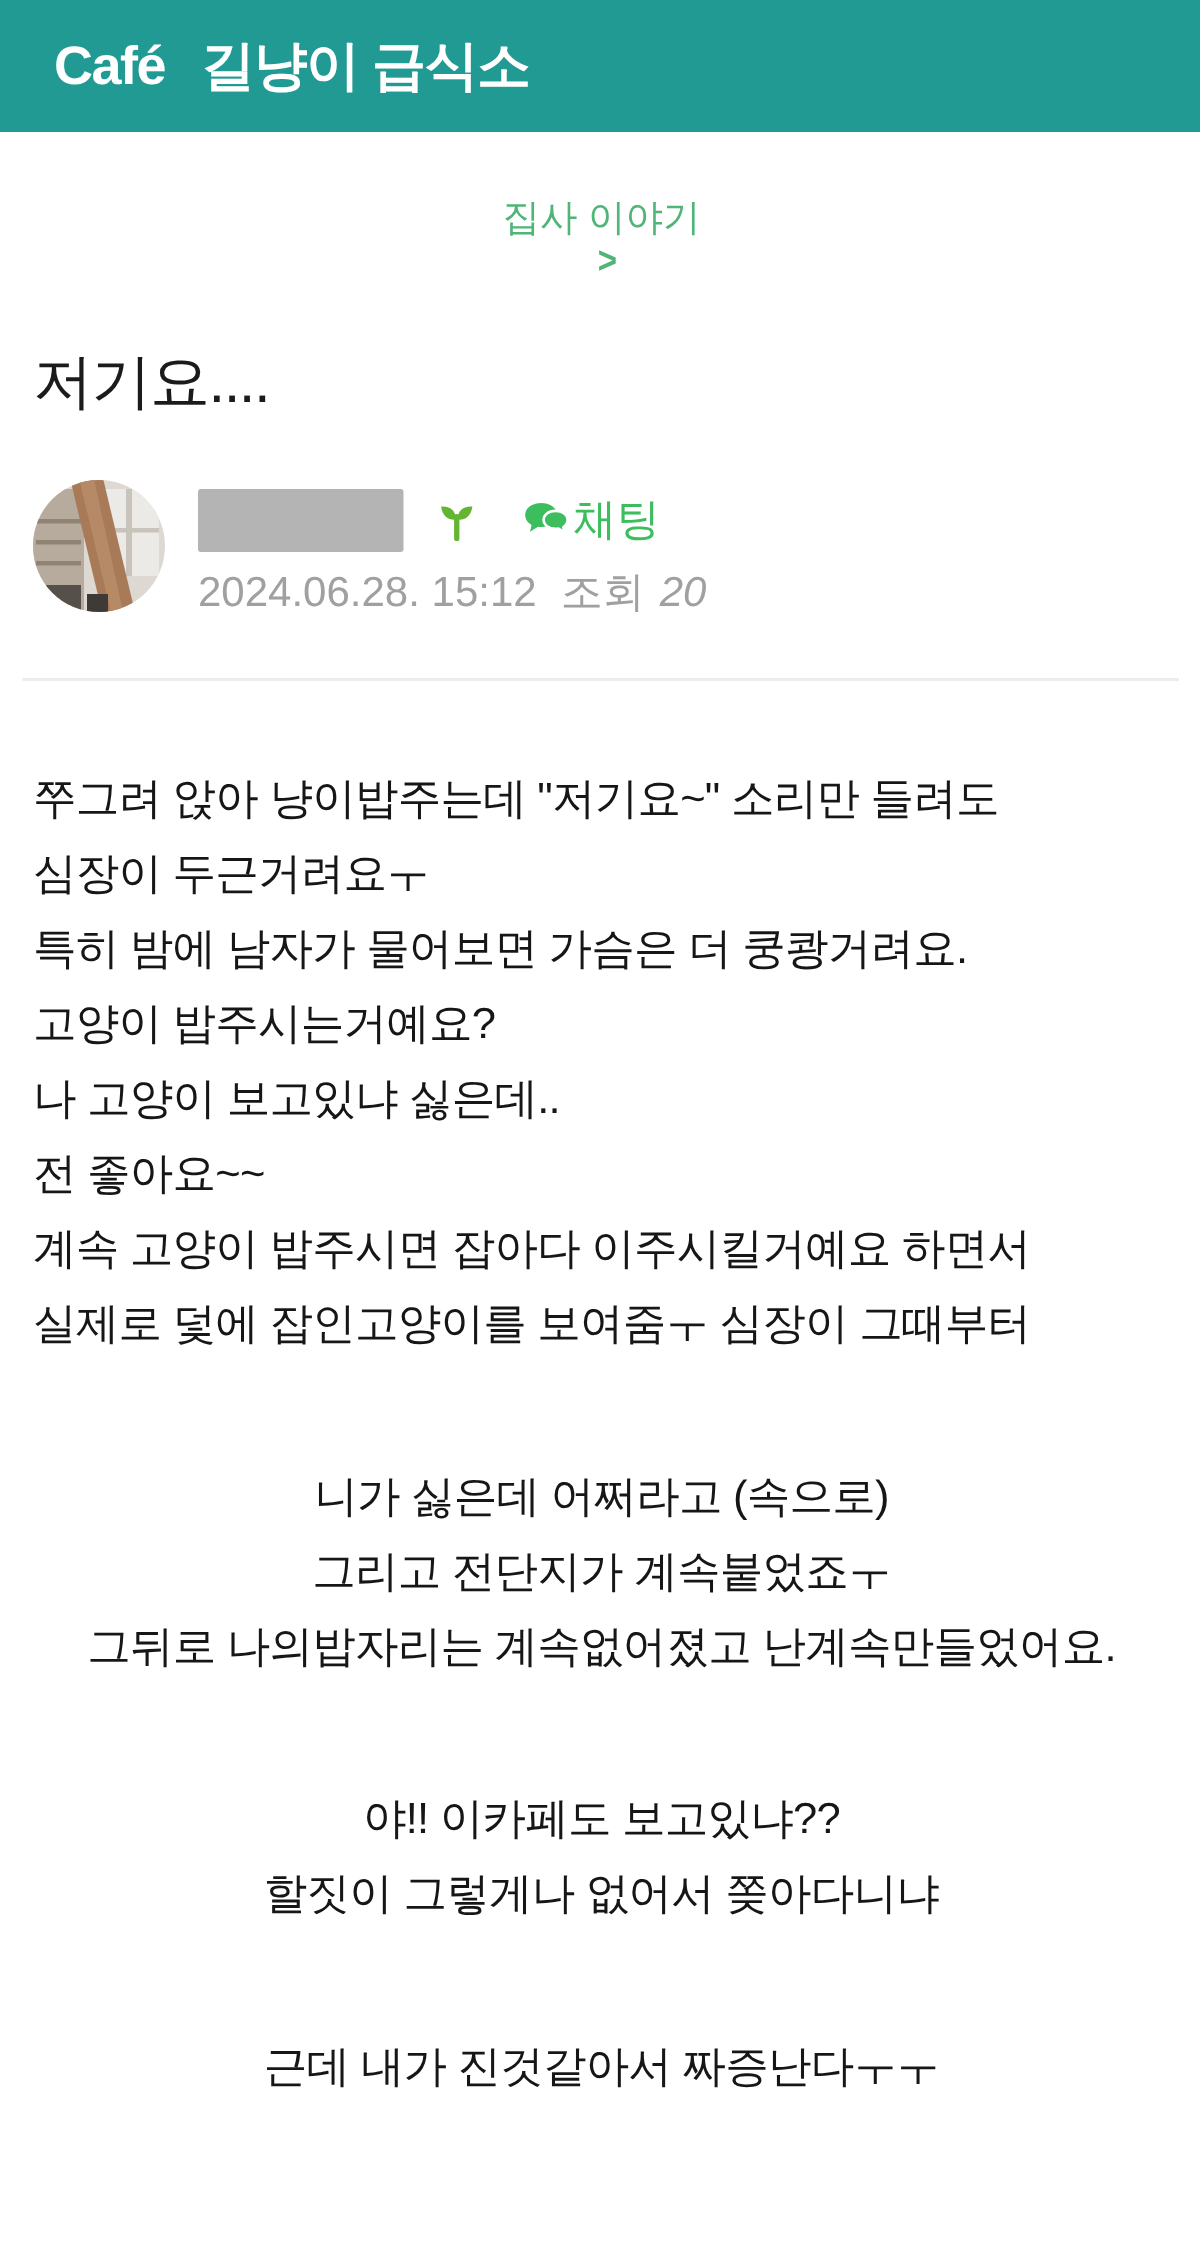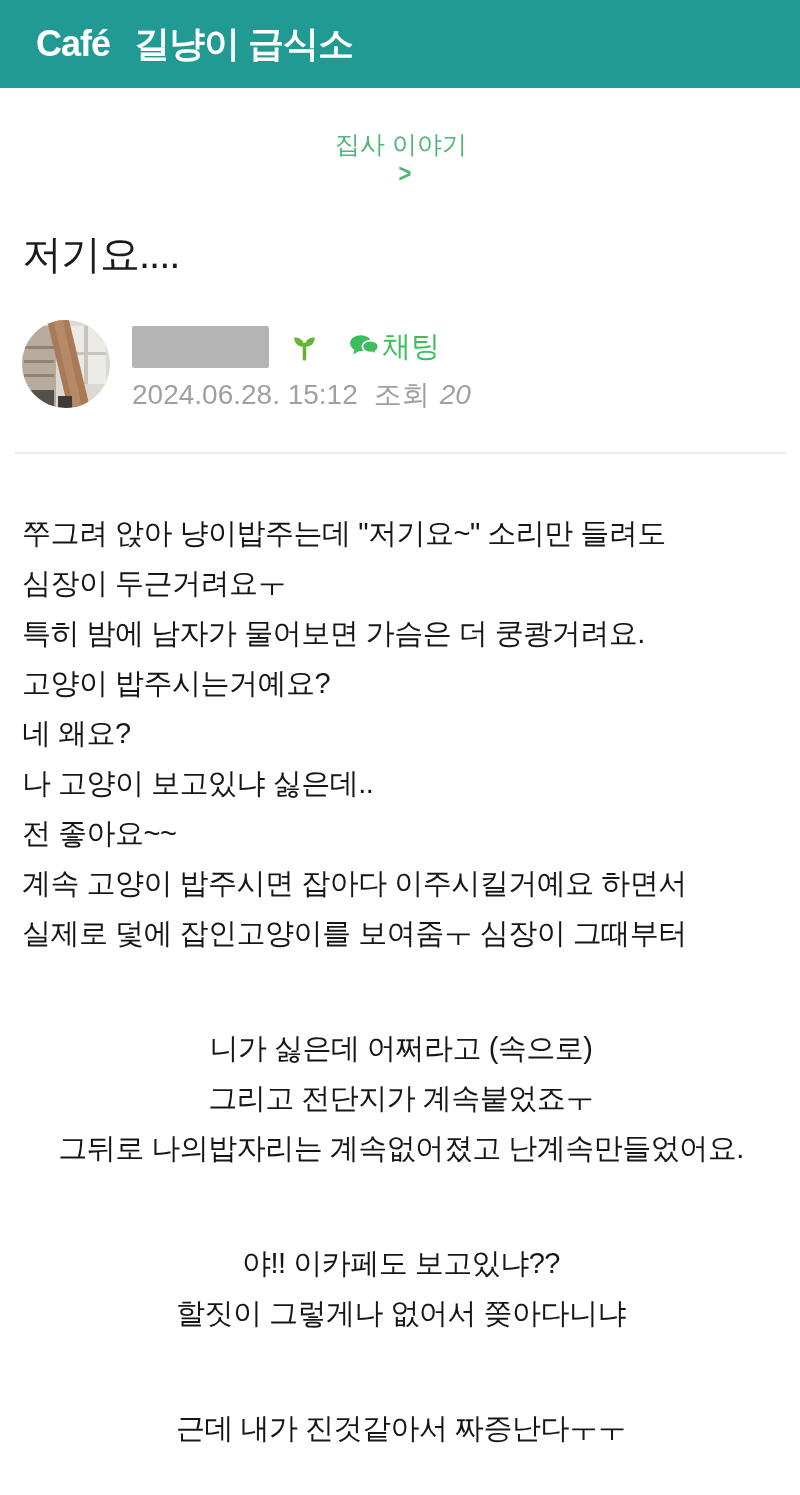--- a/index.html
+++ b/index.html
@@ -196,21 +196,20 @@
     </div>
 
     <div class="divider"></div>
 
     <div class="post-body">
       <div class="para">
         <div class="body-line">쭈그려 앉아 냥이밥주는데 "저기요~" 소리만 들려도</div>
         <div class="body-line">심장이 두근거려요ㅜ</div>
         <div class="body-line">특히 밤에 남자가 물어보면 가슴은 더 쿵쾅거려요.</div>
         <div class="body-line">고양이 밥주시는거예요?</div>
-        <div class="body-line">네 왜요?</div>
         <div class="body-line">나 고양이 보고있냐 싫은데..</div>
         <div class="body-line">전 좋아요~~</div>
         <div class="body-line">계속 고양이 밥주시면 잡아다 이주시킬거예요 하면서</div>
         <div class="body-line">실제로 덫에 잡인고양이를 보여줌ㅜ 심장이 그때부터</div>
       </div>
       <div class="para">
         <div class="body-line">니가 싫은데 어쩌라고 (속으로)</div>
         <div class="body-line">그리고 전단지가 계속붙었죠ㅜ</div>
         <div class="body-line">그뒤로 나의밥자리는 계속없어졌고 난계속만들었어요.</div>
       </div>

